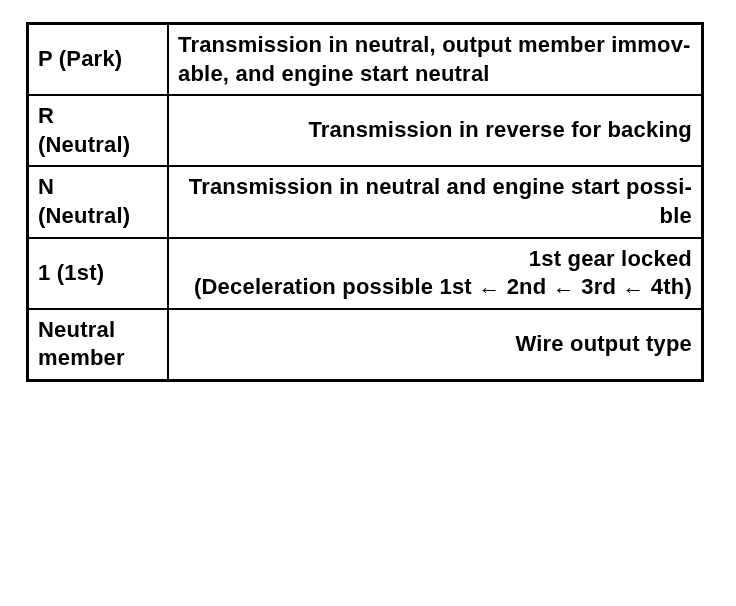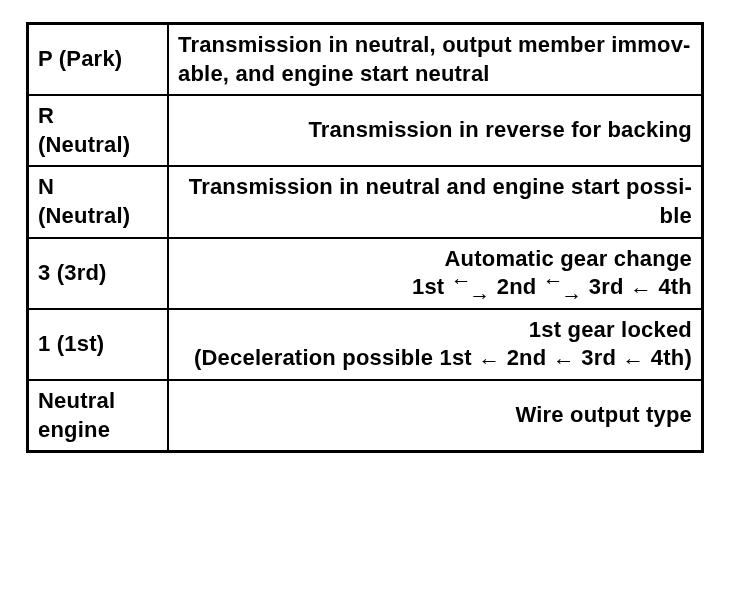--- a/index.html
+++ b/index.html
@@ -90,45 +90,36 @@
             <div class="line">N</div>
             <div class="line">(Neutral)</div>
           </td>
     <td class="desc-cell">
             <div class="line">Transmission in neutral and engine start possi-</div>
             <div class="line">ble</div>
           </td>
   </tr>
 
 
-  <tr>
-    <td class="pos-cell">
-            <div class="line">3 (3rd)</div>
-          </td>
-    <td class="desc-cell">
-            <div class="line">Automatic gear change</div>
-            <div class="line">1st <span class="arr-pair"><span class="arr-up">←</span><span class="arr-dn">→</span></span> 2nd <span class="arr-pair"><span class="arr-up">←</span><span class="arr-dn">→</span></span> 3rd ← 4th</div>
-          </td>
-  </tr>
 
 
   <tr>
     <td class="pos-cell">
             <div class="line">1 (1st)</div>
           </td>
     <td class="desc-cell">
             <div class="line">1st gear locked</div>
             <div class="line">(Deceleration possible 1st ← 2nd ← 3rd ← 4th)</div>
           </td>
   </tr>
 
   <tr>
     <td class="pos-cell">
             <div class="line">Neutral</div>
-            <div class="line">engine</div>
+            <div class="line">member</div>
           </td>
     <td class="desc-cell">
             <div class="line">Wire output type</div>
           </td>
   </tr>
 </tbody>
   </table>
 </div>
 
 </body></html>

